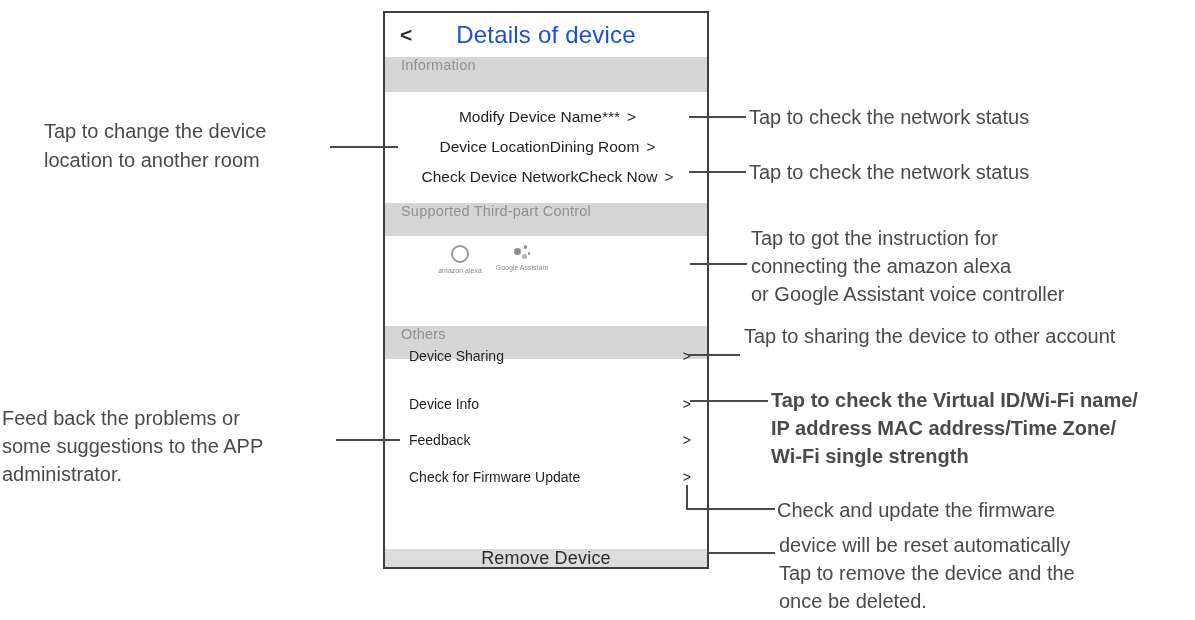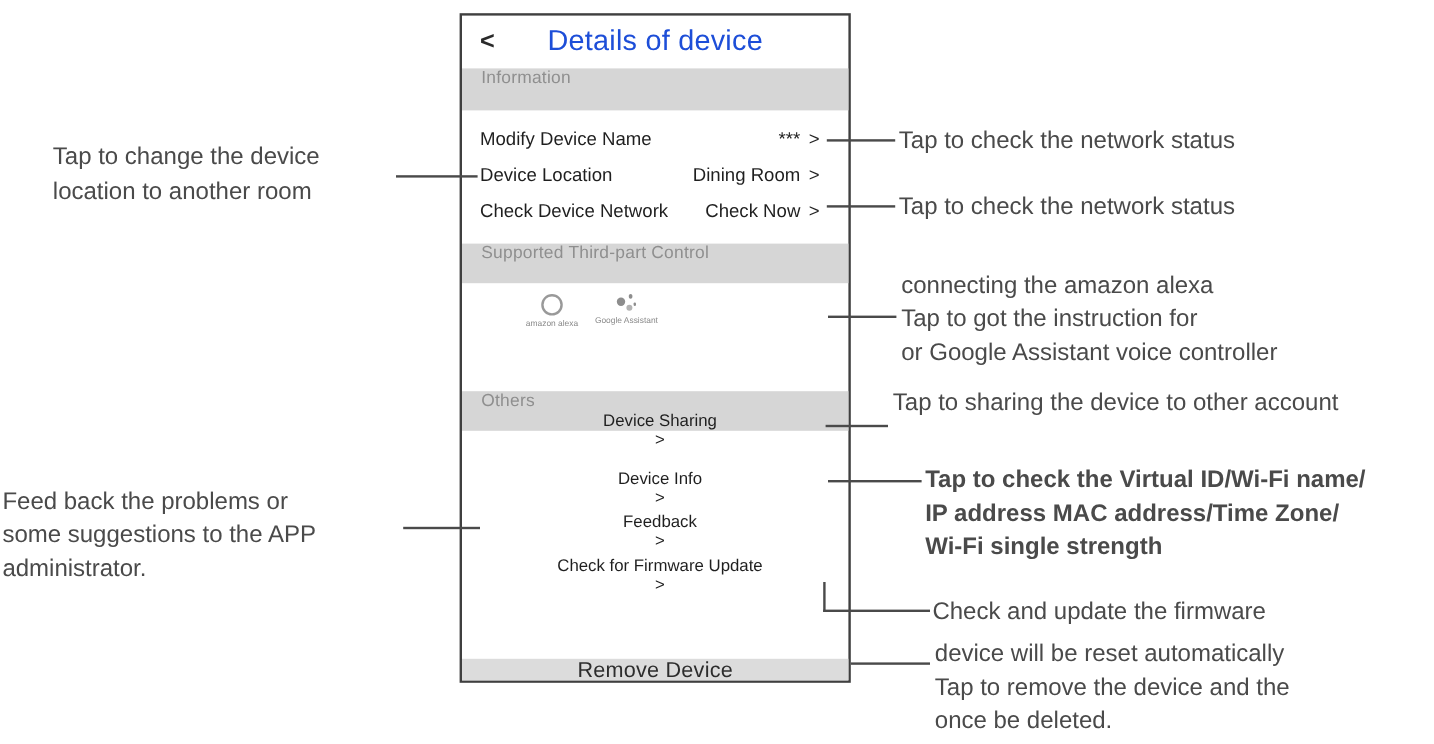--- a/index.html
+++ b/index.html
@@ -15,26 +15,26 @@
   .ph-title { font-size:24px; color:#1d4ed8; letter-spacing:.2px; }
   .ph-back { position:absolute; left:15px; top:50%; transform:translateY(-50%);
              font-size:21px; font-weight:600; color:#2a2a2a; cursor:default; }
 
   .bar { position:absolute; left:0; right:0; background:#d6d6d6; display:flex; align-items:flex-start;
          padding-left:16px; font-size:14.5px; color:#8f8f8f; letter-spacing:.2px; }
   .bar-info   { top:44px;  height:35px; }
   .bar-third  { top:190px; height:33px; }
   .bar-others { top:275px; height:33px;margin-top:38px; }
 
-  .irow { position:absolute; left:0; right:16px; height:28px; display:flex; align-items:center;
-          justify-content:space-between; padding:0 8px 0 15px; font-size:15.5px; color:#1f1f1f; }
+  .irow { position:absolute; left:0; right:4px; height:28px; display:flex; align-items:center;
+          justify-content:center; padding:0 8px 0 15px; font-size:15.5px; color:#1f1f1f; }
   .irow .rvalue { display:flex; align-items:center; }
   .irow .rvalue .val { margin-right:7px; }
   .orow { position:absolute; left:0; right:0; height:28px; display:flex; align-items:center;
-          justify-content:space-between; padding:0 16px 0 24px; font-size:14px; color:#1f1f1f;flex-direction:column; }
+          justify-content:space-between; padding:0 16px 0 24px; font-size:14px; color:#1f1f1f; }
   .chev { color:#1f1f1f; }
 
   .tp-item { position:absolute; display:flex; flex-direction:column; align-items:center; }
   .tp-alexa  { left:40px;  top:232px; width:70px; }
   .tp-google { left:102px; top:231px; width:70px; }
   .alexa-ring { width:18px; height:18px; border:2.5px solid #999; border-radius:50%; margin-bottom:4px; }
   .ga-box { position:relative; width:19px; height:18px; margin-bottom:2px; }
   .ga-box i { position:absolute; border-radius:50%; display:block; }
   .ga-d1 { width:7px;   height:7px;   left:1px;  top:4px;  background:#8d8d8d; }
   .ga-d2 { width:3.5px; height:3.5px; left:11px; top:1px;  background:#8d8d8d; }
@@ -144,22 +144,22 @@
     <div>administrator.</div>
   </div>
 
   <div class="ann" style="left:749px; top:103px;">
     <div>Tap to check the network status</div>
   </div>
   <div class="ann" style="left:749px; top:158px;">
     <div>Tap to check the network status</div>
   </div>
   <div class="ann" style="left:751px; top:224px;">
+    <div>Tap to got the instruction for</div>
     <div>connecting the amazon alexa</div>
-    <div>Tap to got the instruction for</div>
     <div>or Google Assistant voice controller</div>
   </div>
   <div class="ann" style="left:744px; top:322px;">
     <div>Tap to sharing the device to other account</div>
   </div>
   <div class="ann" style="left:771px; top:386px;font-weight:bold;">
     <div>Tap to check the Virtual ID/Wi-Fi name/</div>
     <div>IP address MAC address/Time Zone/</div>
     <div>Wi-Fi single strength</div>
   </div>

